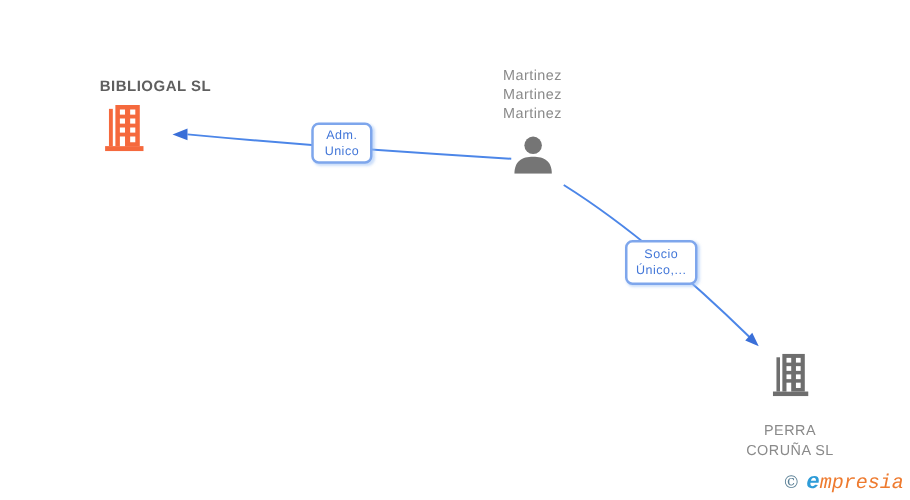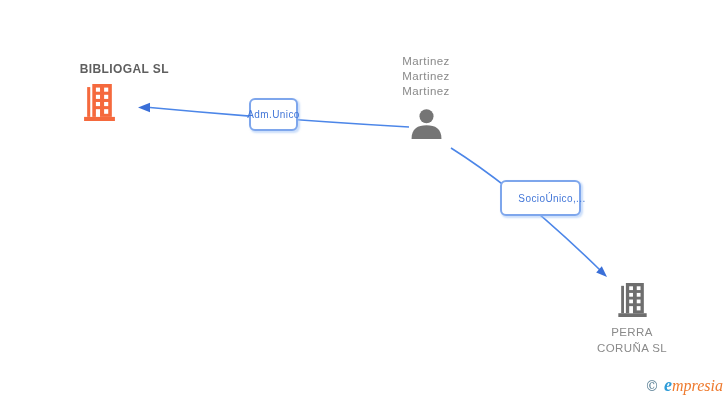--- a/index.html
+++ b/index.html
@@ -17,34 +17,34 @@
   .person-label,.company-label{
     font-size:11.5px;color:#8a8a8a;letter-spacing:.4px;
     text-align:center;line-height:15px;white-space:nowrap;
   }
   .company-label{line-height:16px;}
   
   .edge-box{
     position:absolute;z-index:3;background:#ffffff;
     border:2px solid #7ea6ec;border-radius:6px;
     box-shadow:1.5px 1.5px 2px rgba(160,195,245,.55);
-    display:flex;flex-direction:row;align-items:center;justify-content:center;
+    display:flex;flex-direction:column;align-items:center;justify-content:center;
     font-size:10px;line-height:13px;color:#4377d8;letter-spacing:.4px;
     cursor:pointer;
   }
   .node{cursor:pointer;}
   #edges-svg{position:absolute;left:0;top:0;z-index:1;pointer-events:none;}
   .node,.node *{z-index:2;}
   
   .watermark{
     position:absolute;right:5px;bottom:4px;z-index:4;
     display:flex;align-items:baseline;gap:5px;white-space:nowrap;
   }
   .wm-copy{font-size:14px;color:#5b8096;font-family:"DejaVu Serif",serif;}
-  .wm-brand{font-family:Liberation Serif, serif;font-style:italic;font-size:16px;}
+  .wm-brand{font-family:Liberation Mono, monospace;font-style:italic;font-size:16px;}
   .wm-e{color:#2e9cd8;font-size:18px;font-weight:bold;}
   .wm-rest{color:#ee7a2e;}
 </style>
 </head>
 <body>
 
 <svg id="edges-svg" width="728" height="400" viewBox="0 0 728 400">
   <path d="M 409 127 Q 272 119 150 107.5" fill="none" stroke-width="1.6" stroke="#4c86e8"></path>
   <path d="M 138 107.5 L 150 102.8 L 150 112.2 Z" fill="#3a6fd8"></path>
   <path d="M 451 148 Q 518 190 600 270" fill="none" stroke-width="1.6" stroke="#4c86e8"></path>
@@ -97,32 +97,32 @@
       <rect x="11.5" y="3.5" width="4" height="4"></rect>
         <rect x="19.5" y="3.5" width="4" height="4"></rect>
       <rect x="11.5" y="10.5" width="4" height="4"></rect>
         <rect x="19.5" y="10.5" width="4" height="4"></rect>
       <rect x="11.5" y="17.5" width="4" height="4"></rect>
         <rect x="19.5" y="17.5" width="4" height="4"></rect>
       <rect x="11.5" y="24.5" width="4" height="7.5"></rect>
         <rect x="19.5" y="24.5" width="4" height="4.5"></rect>
     </g>
   </svg>
-  <div class="company-label" style="margin-top:3px;">
+  <div class="company-label" style="margin-top:15px;">
     <div>PERRA</div>
     <div>CORUÑA SL</div>
   </div>
 </div>
 
 <div class="edge-box" style="left:249px;top:98px;width:45px;height:29px;">
   <div>Adm.</div>
   <div>Unico</div>
 </div>
 
-<div class="edge-box" style="left:500px;top:180px;width:54px;height:32px;padding-left:23px;">
+<div class="edge-box" style="left:500px;top:192px;width:54px;height:32px;">
   <div>Socio</div>
   <div>Único,...</div>
 </div>
 
 <div class="watermark">
   <span class="wm-copy">©</span>
   <span class="wm-brand"><span class="wm-e">e</span><span class="wm-rest">mpresia</span></span>
 </div>
 
 </body></html>

